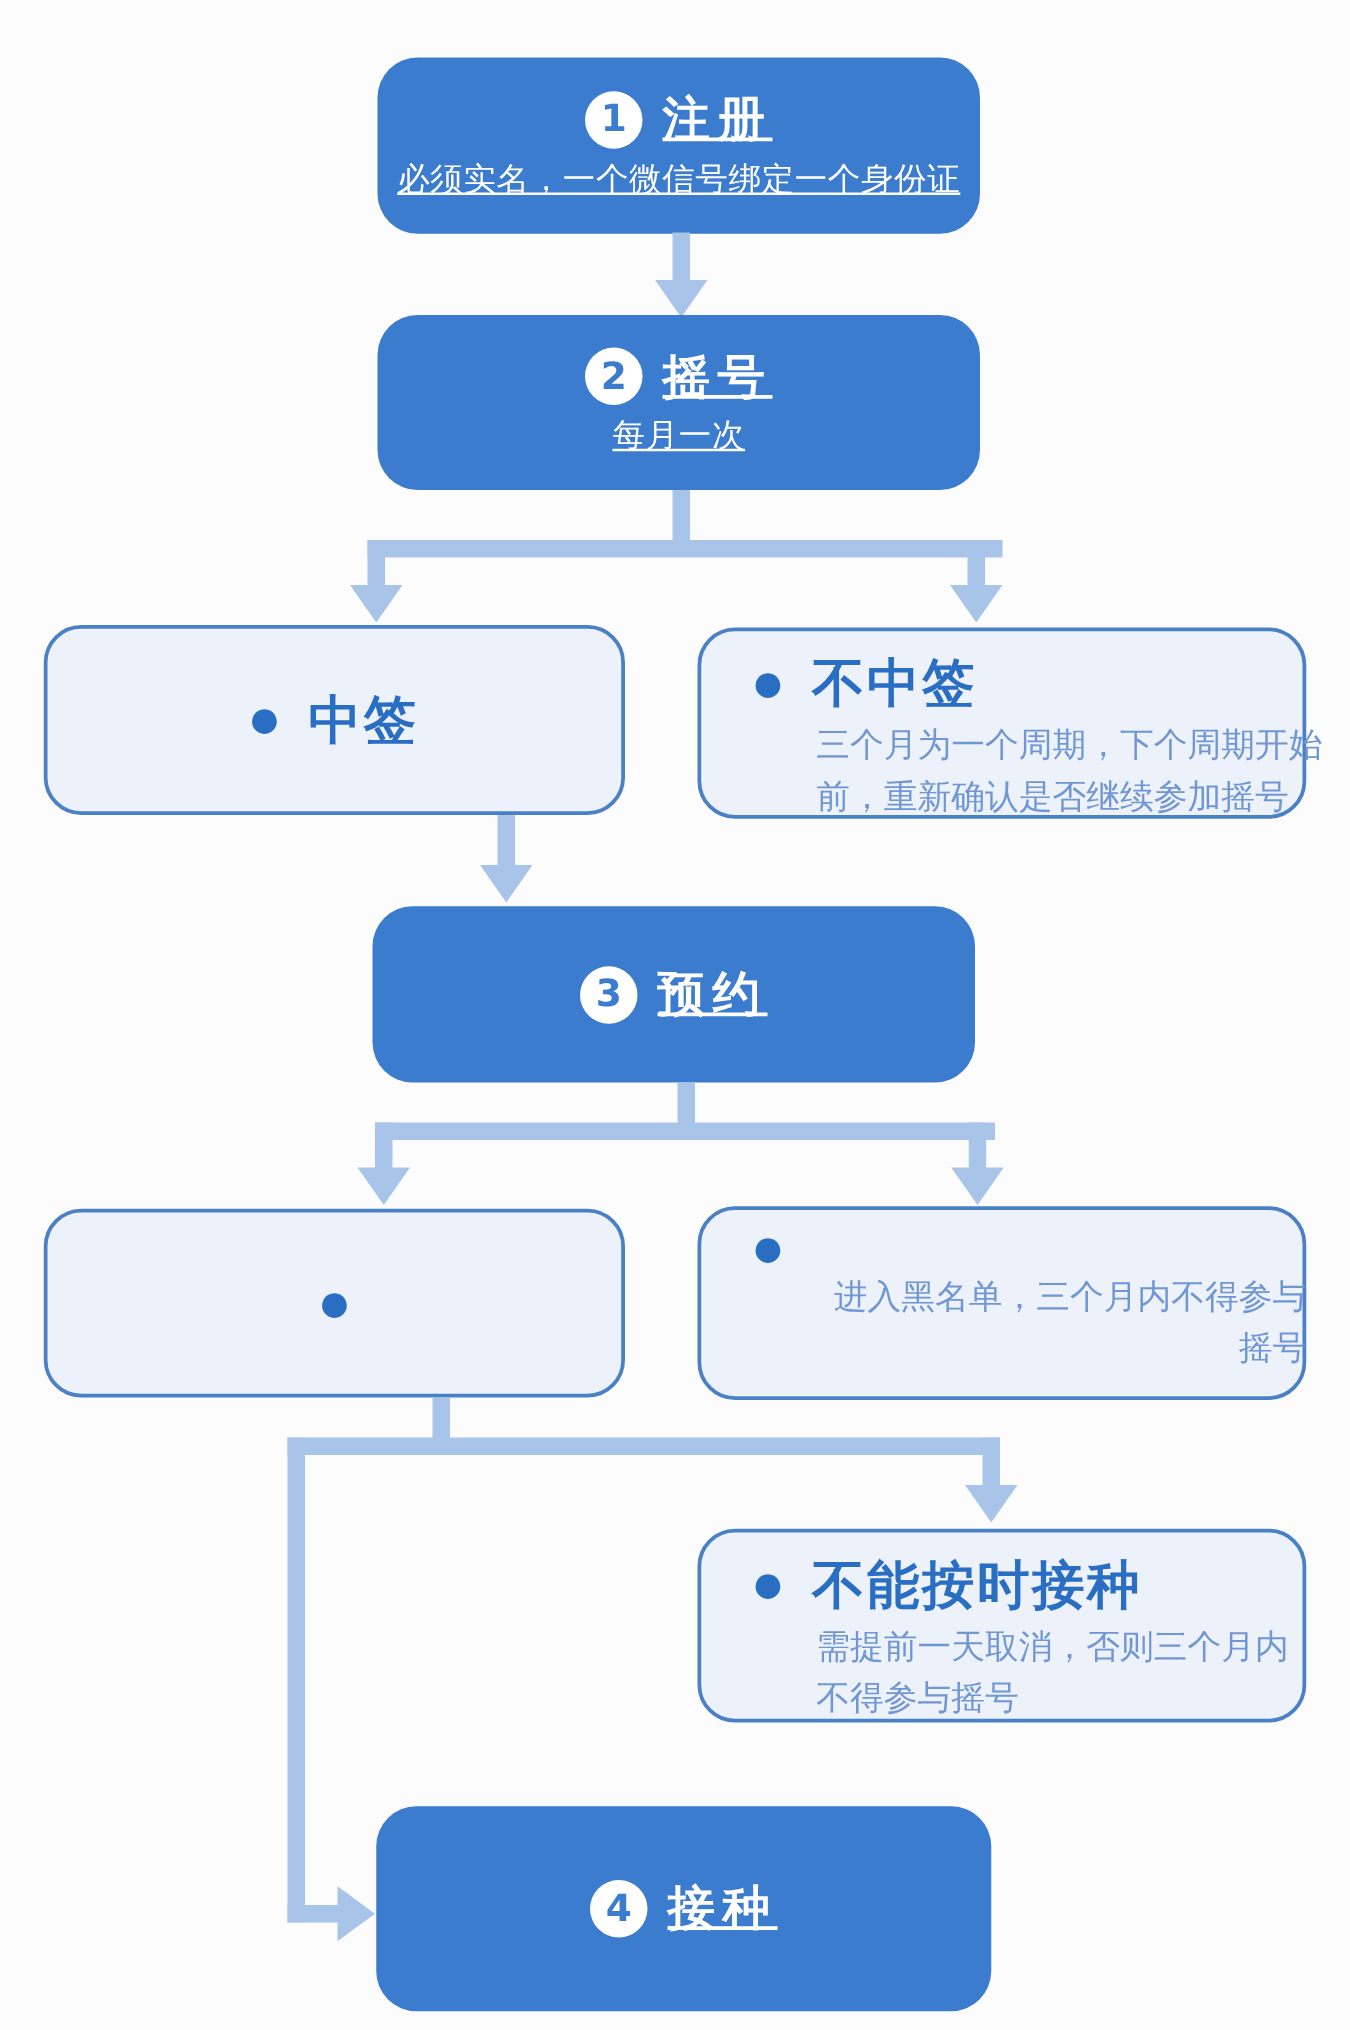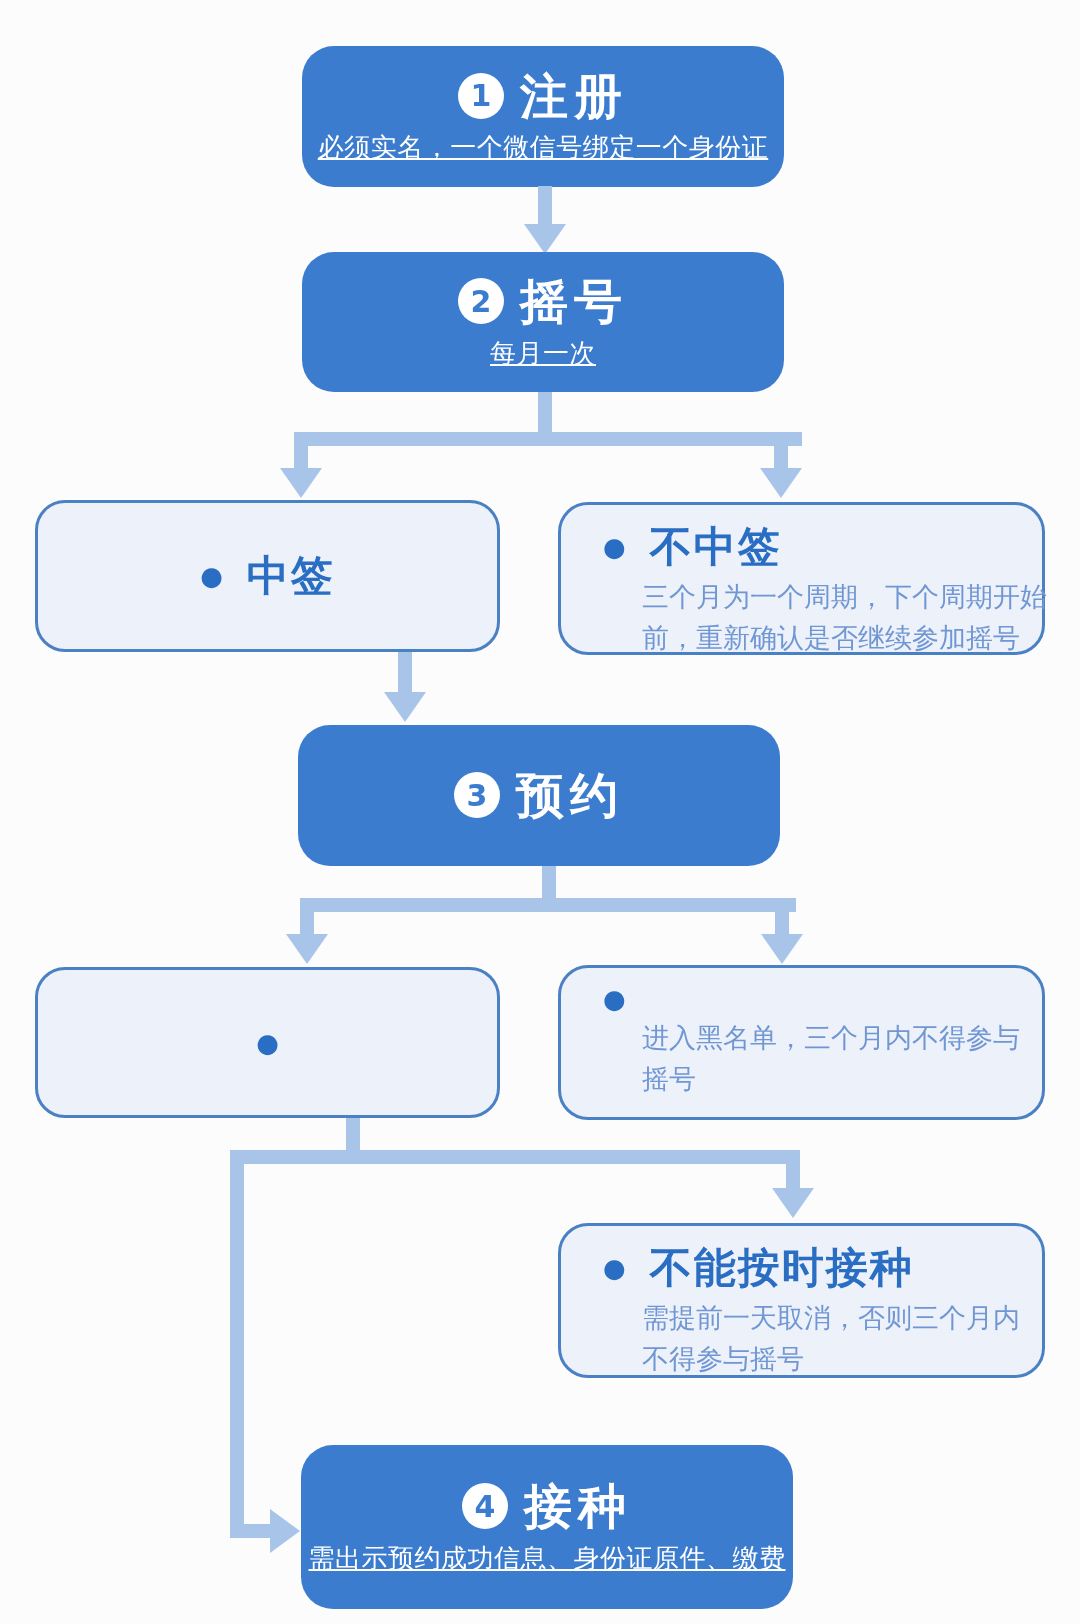--- a/index.html
+++ b/index.html
@@ -11,42 +11,42 @@
   .step{
     position:absolute;background:var(--step-fill,#3b7ccf);border-radius:32px;
     color:#fff;display:flex;flex-direction:column;align-items:center;justify-content:center;
     gap:10px;box-sizing:border-box;padding:0 6px;
   }
   .step-title-row{display:flex;align-items:center;gap:16px;}
   .num-circle{
     width:46px;height:46px;border-radius:50%;background:#fff;color:var(--step-fill,#3b7ccf);
     font-weight:bold;font-size:30px;display:flex;align-items:center;justify-content:center;flex:0 0 auto;
   }
-  .step-title{font-size:48px;font-weight:bold;letter-spacing:6px;line-height:1.1;}
+  .step-title{font-size:38px;font-weight:bold;letter-spacing:6px;line-height:1.1;text-decoration:underline;}
   .step-sub{font-size:26px;line-height:1.2;letter-spacing:0.5px;text-decoration:underline;}
   #s1{left:302px;top:46px;width:482px;height:141px;}
   #s2{left:302px;top:252px;width:482px;height:140px;}
   #s3{left:298px;top:725px;width:482px;height:141px;}
   #s4{left:301px;top:1445px;width:492px;height:164px;}
   
   .outcome{
     position:absolute;background:var(--outcome-fill,#edf1fa);
     border:3px solid var(--outcome-border,#4a80c4);border-radius:30px;box-sizing:border-box;
   }
   .outcome.center{display:flex;align-items:center;justify-content:center;}
   .o-title-row{display:flex;align-items:center;gap:24px;}
   .bullet{color:var(--outcome-title,#2a6ec4);font-size:26px;line-height:1;flex:0 0 auto;}
   .o-title{color:var(--outcome-title,#2a6ec4);font-size:42px;font-weight:bold;letter-spacing:2px;line-height:1.15;}
-  .o-desc{color:var(--outcome-desc,#7097d3);font-size:27px;line-height:1.5;margin:6px 0 0 39px;}
+  .o-desc{color:var(--outcome-desc,#7097d3);font-size:27px;line-height:1.5;margin:6px 0 0 50px;}
   #o1{left:35px;top:500px;width:465px;height:152px;}
   #o2{left:558px;top:502px;width:487px;height:153px;padding:18px 18px 0 42px;}
   #o2 .o-desc{width:410px;}
   #o3{left:35px;top:967px;width:465px;height:151px;}
   #o4{left:558px;top:965px;width:487px;height:155px;padding:18px 18px 0 42px;}
-  #o4 .o-desc{width:392px;}
+  #o4 .o-desc{width:392px;text-align:right;}
   #o5{left:558px;top:1223px;width:487px;height:155px;padding:18px 18px 0 42px;}
   #o5 .o-desc{width:392px;}
   
   .line{position:absolute;background:var(--connector,#a8c5e9);}
   .arr-down{
     position:absolute;width:0;height:0;
     border-left:21px solid transparent;border-right:21px solid transparent;
     border-top:30px solid var(--connector,#a8c5e9);
   }
   .arr-right{
@@ -173,16 +173,15 @@
       <span class="o-title">不能按时接种</span>
     </div>
     <div class="o-desc">需提前一天取消，否则三个月内不得参与摇号</div>
   </div>
 
   <div class="step" id="s4">
     <div class="step-title-row">
       <span class="num-circle">4</span>
       <span class="step-title">接种</span>
     </div>
-    <div class="step-sub">需出示预约成功信息、身份证原件、缴费</div>
   </div>
 
 </div>
 
 </body></html>

